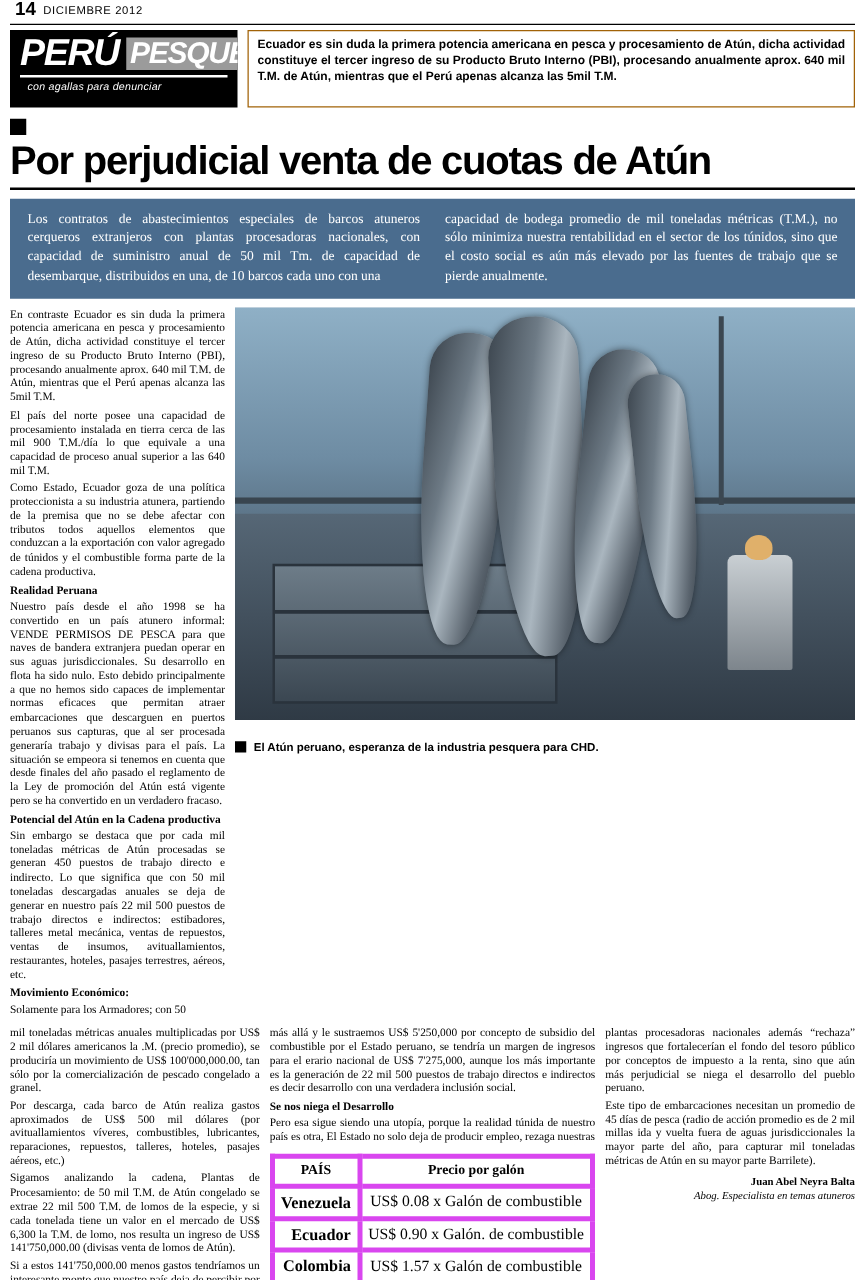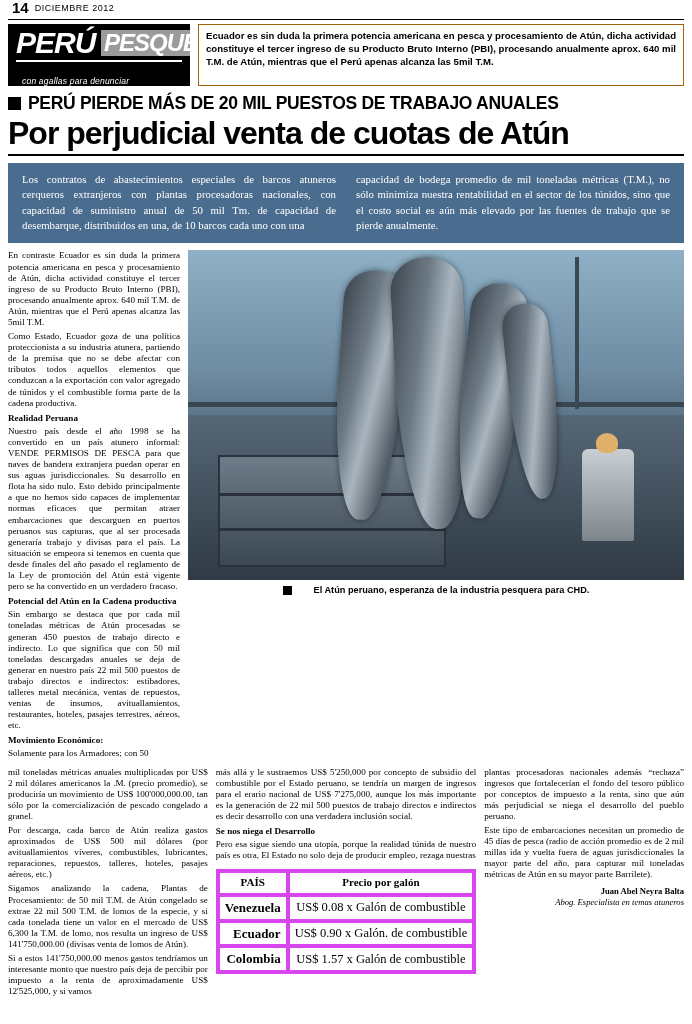--- a/index.html
+++ b/index.html
@@ -38,21 +38,21 @@
     font-size: 30px; font-weight: bold; font-style: italic; letter-spacing: -1px;
     line-height: 1;
   }
   .logo-pesquero {
     position: absolute; left: 93px; top: 6px;
     font-size: 24px; font-weight: bold; font-style: italic; letter-spacing: -1px;
     line-height: 1; color: #ffffff;
     background: #9b9b9b; padding: 1px 3px;
   }
   .logo-tag {
-    position: absolute; left: 14px; top: 52px;
+    position: absolute; left: 14px; top: 40px;
     font-size: 8.5px; font-style: italic; letter-spacing: .2px;
   }
   .logo-sep { position: absolute; left: 8px; top: 36px; width: 166px; height: 2px; background: #fff; }
 
   .lead-box {
     flex: 1 1 auto; border: 1px solid #a16207; padding: 5px 7px;
     font-family: "Liberation Sans", sans-serif;
     font-size: 9.6px; line-height: 1.35; font-weight: bold; text-align: justify;
   }
 
@@ -137,21 +137,21 @@
     border-radius: 6px 6px 2px 2px;
   }
   .worker:before {
     content: ""; position: absolute; left: 14px; top: -16px; width: 22px; height: 20px;
     background: #e0b06a; border-radius: 50% 50% 40% 40%;
   }
   .mast {
     position: absolute; left: 78%; top: 2%; width: 4px; height: 46%;
     background: #3b4751;
   }
-  .photo-caption-row { display: flex; align-items: center; gap: 22px; margin-top: 5px; justify-content: center; }
+  .photo-caption-row { display: flex; align-items: center; gap: 6px; margin-top: 17px; }
   .cap-sq { width: 9px; height: 9px; background: #000; flex: 0 0 9px; }
   .photo-caption {
     font-family: "Liberation Sans", sans-serif;
     font-size: 9.2px; font-weight: bold;
   }
 
   
   .lower-wrap { display: flex; gap: 8px; margin-top: 7px; }
   .lcol { flex: 1 1 33.33%; }
 
@@ -188,34 +188,34 @@
       <span class="logo-peru">PERÚ</span>
       <span class="logo-pesquero">PESQUERO</span>
       <span class="logo-sep"></span>
       <span class="logo-tag">con agallas para denunciar</span>
     </div>
     <div class="lead-box">Ecuador es sin duda la primera potencia americana en pesca y procesamiento de Atún, dicha actividad constituye el tercer ingreso de su Producto Bruto Interno (PBI), procesando  anualmente aprox. 640 mil T.M. de Atún, mientras que el Perú apenas alcanza las 5mil T.M.</div>
   </div>
 
   <div class="kicker-row">
     <span class="kicker-sq"></span>
-    <span class="kicker">PERÚ PIERDE MÁS DE 20 MIL PUESTOS DE TRABAJO ANUALES</span>
   </div>
 
   <div class="headline">Por perjudicial venta de cuotas de Atún</div>
   <div class="rule-head"></div>
 
   <div class="intro">
     <div class="col">Los contratos de abastecimientos especiales de barcos atuneros cerqueros extranjeros con plantas procesadoras nacionales, con capacidad de  suministro anual de 50 mil Tm. de capacidad de desembarque, distribuidos en una, de 10 barcos cada uno con una</div>
     <div class="col">capacidad de bodega promedio de mil toneladas métricas (T.M.), no sólo minimiza nuestra rentabilidad en el sector de los túnidos, sino que el costo social es aún más elevado por las fuentes de trabajo que se pierde anualmente.</div>
   </div>
 
   <div class="body-wrap">
     <div class="col1 txt">
       <p>En contraste Ecuador es sin duda la primera potencia americana en pesca y procesamiento de Atún, dicha actividad constituye el tercer ingreso de su Producto Bruto Interno (PBI), procesando anualmente aprox. 640 mil T.M. de Atún, mientras que el Perú apenas alcanza las 5mil T.M.</p>
+      <p>El país del norte posee una capacidad de procesamiento instalada en tierra cerca de las mil 900 T.M./día lo que equivale a una capacidad de proceso anual superior a las 640 mil T.M.</p>
       <p>Como Estado, Ecuador goza de una política proteccionista  a su industria atunera, partiendo de la premisa que no se debe afectar con tributos todos aquellos elementos que conduzcan a la exportación con valor agregado de túnidos y el combustible forma parte de la cadena productiva.</p>
       <div class="subhead">Realidad Peruana</div>
       <p>Nuestro país desde el año 1998 se ha convertido en un país atunero informal: VENDE PERMISOS DE PESCA para que naves de bandera extranjera puedan operar en sus aguas jurisdiccionales. Su desarrollo en flota ha sido nulo. Esto debido principalmente a que no hemos sido capaces de implementar normas eficaces que permitan atraer embarcaciones que descarguen en puertos peruanos sus capturas, que al ser procesada generaría trabajo y divisas para el país. La situación se empeora si tenemos en cuenta que desde finales del año pasado el reglamento de la Ley de promoción del Atún está vigente pero se ha convertido en un verdadero fracaso.</p>
       <div class="subhead">Potencial del Atún en la Cadena productiva</div>
       <p>Sin embargo se destaca que por cada mil toneladas métricas de Atún procesadas se generan 450 puestos de trabajo directo e indirecto. Lo que significa que con  50 mil toneladas descargadas anuales se deja de generar en nuestro país 22 mil 500 puestos de trabajo directos e indirectos: estibadores, talleres metal mecánica, ventas de repuestos, ventas de insumos, avituallamientos, restaurantes, hoteles, pasajes terrestres, aéreos, etc.</p>
       <div class="subhead">Movimiento Económico:</div>
       <p class="tight">Solamente para los Armadores; con 50</p>
     </div>
 
     <div class="col-rest photo-area">

